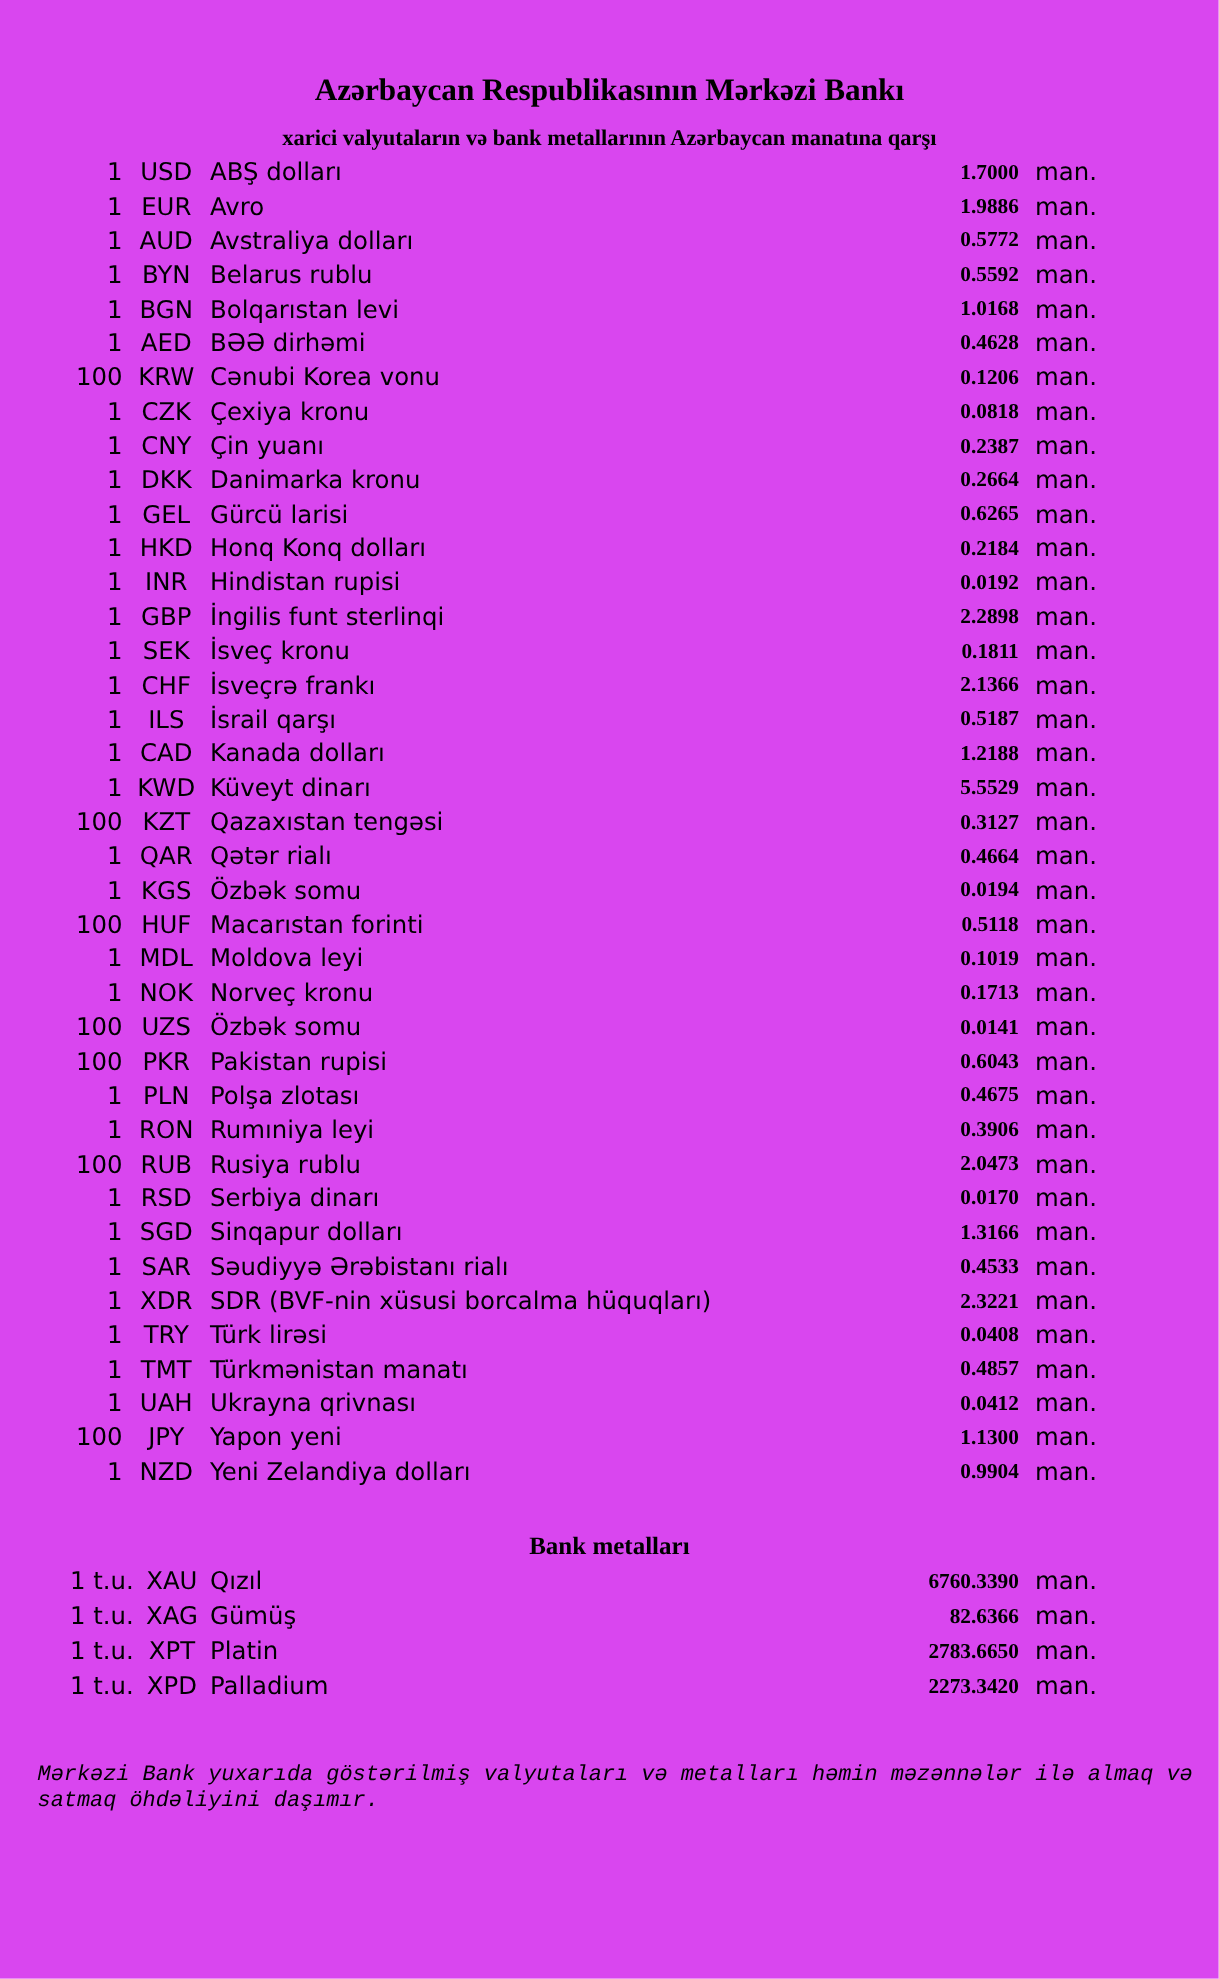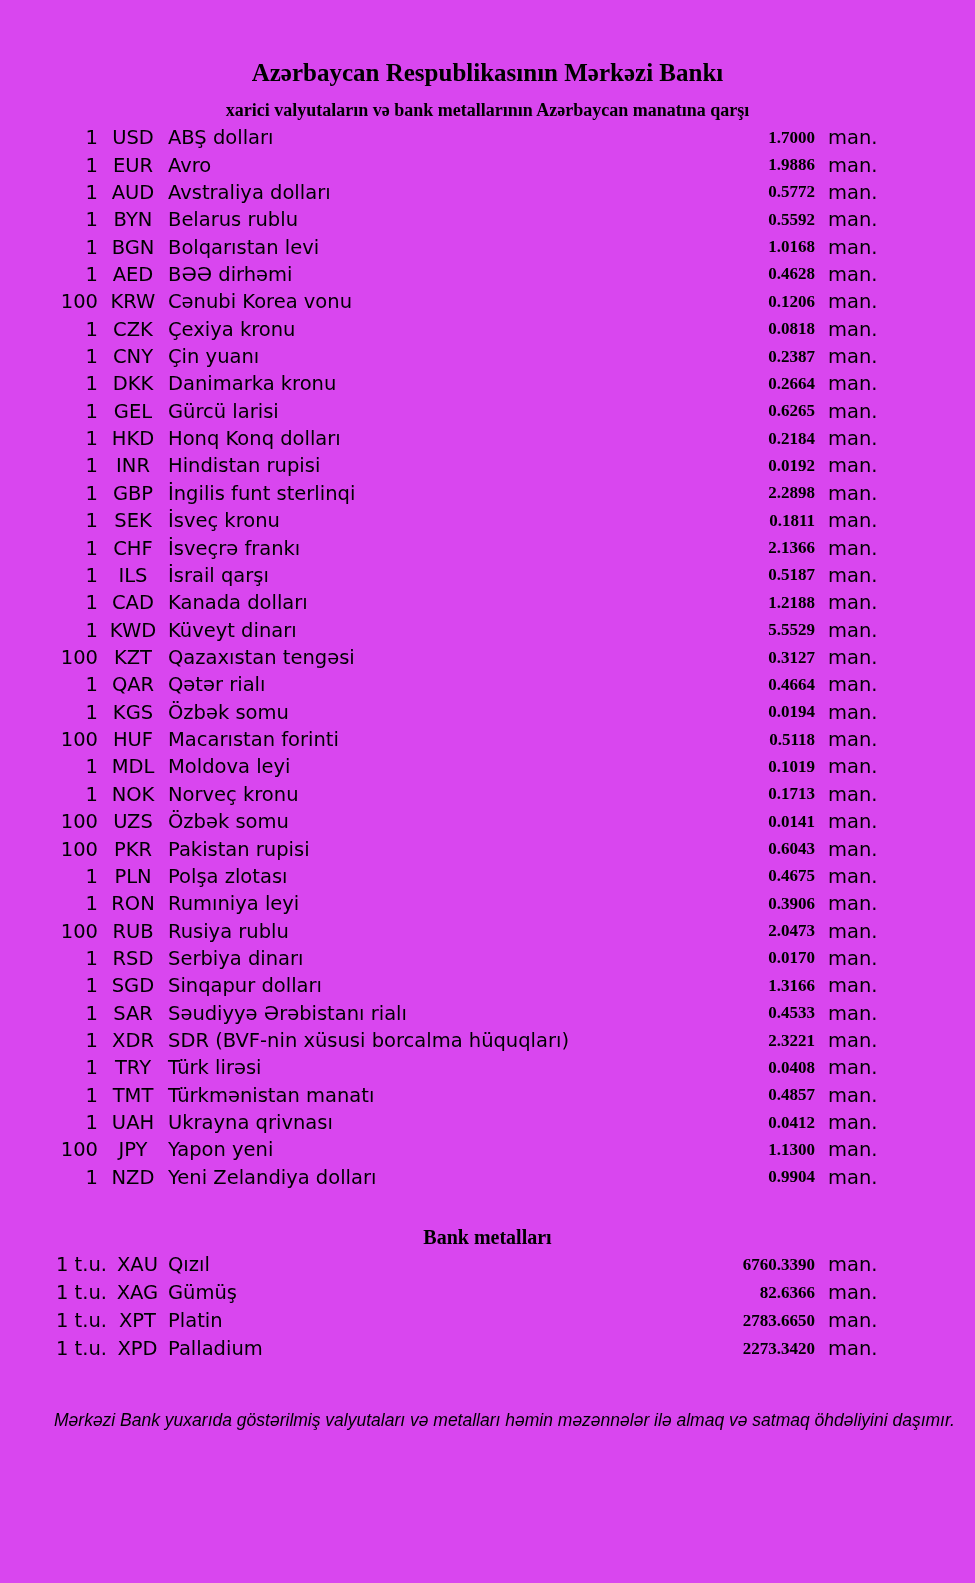--- a/index.html
+++ b/index.html
@@ -52,22 +52,22 @@
     font-weight: bold;
     font-size: 17px;
   }
   .man   { width: 62px; box-sizing: border-box; padding-left: 13px; text-align: left; }
 
   .metal-rows .qty  { width: 107px; }
   .metal-rows .code { width: 61px; }
 
   footer {
     margin-top: 47px;
-    padding-left: 54px;
-    font-family: Liberation Sans, sans-serif;
+    padding-left: 30px;
+    font-family: Liberation Mono, monospace;
     font-style: italic;
     font-size: 17.5px;
     line-height: 21px;
     color: #000000;
   }
 </style>
 </head>
 <body>
 
 <div class="page">

